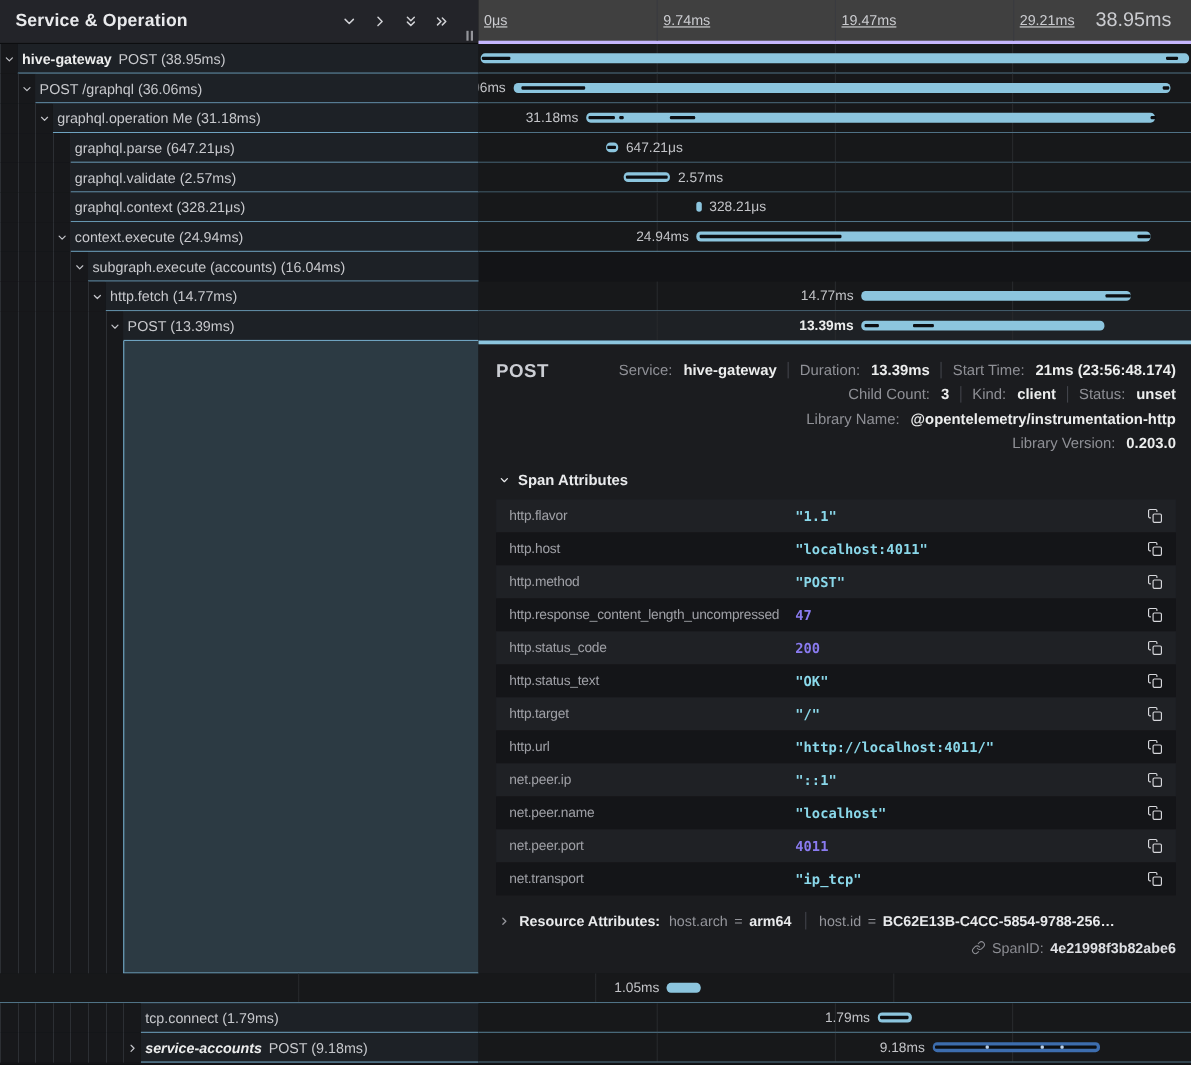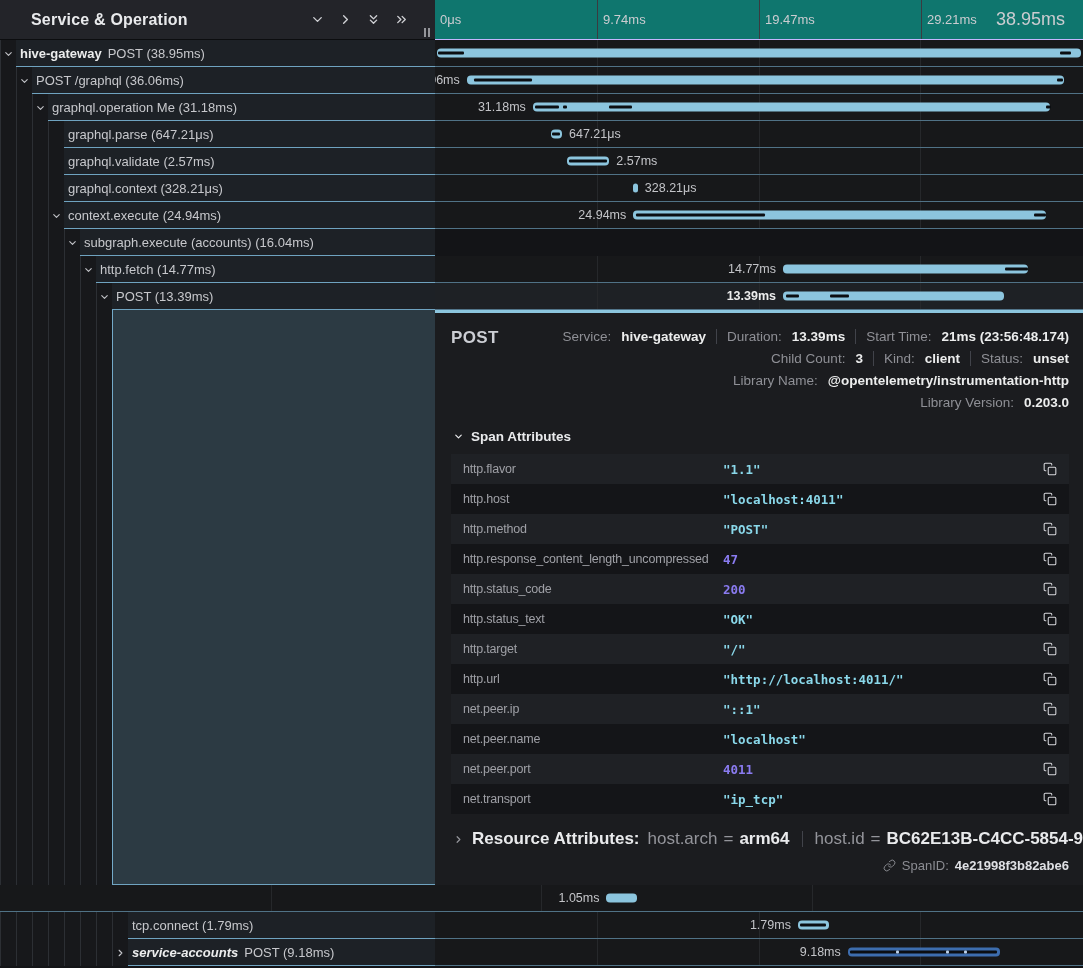--- a/index.html
+++ b/index.html
@@ -6,27 +6,27 @@
   .app{
     width:1083px;height:968px;overflow:hidden;position:relative;
     background:#131417;color:#d6d7da;
     font-family:"Liberation Sans",sans-serif;font-size:13px;
   }
   *{box-sizing:border-box;}
 
   
   .topbar{display:flex;height:40px;}
   .tb-left{width:435px;background:#232429;display:flex;align-items:center;
-    padding-left:31px;position:relative;border-bottom:1px solid #0c0d0f;text-align:center;}
+    padding-left:14px;position:relative;border-bottom:1px solid #0c0d0f;text-align:center;}
   .tb-title{font-size:16px;font-weight:700;color:#e9eaec;letter-spacing:.2px;}
   .tb-icons{margin-left:auto;display:flex;gap:13px;padding-right:26px;color:#cfd0d4;align-items:center;}
   .icon-btn{background:none;border:0;padding:0;color:#cfd0d4;display:flex;cursor:pointer;}
   .grip{position:absolute;right:5px;bottom:2px;display:flex;gap:2px;}
   .grip i{display:block;width:2px;height:9px;background:#94959a;}
-  .tb-right{flex:1;display:flex;background:#0f766e;border-bottom:1px solid #c4b5fd;position:relative;}
+  .tb-right{flex:1;display:flex;background:#404040;border-bottom:3px solid #c4b5fd;position:relative;text-decoration:underline;}
   .tick-cell{width:25%;display:flex;align-items:center;padding-left:5px;
     color:#cbccd0;font-size:13px;font-weight:500;}
   .tick-cell + .tick-cell{border-left:1px solid #3a3b40;}
   .tick-last{position:absolute;right:18px;top:0;bottom:0;display:flex;align-items:center;
     color:#cbccd0;font-size:18px;font-weight:500;}
 
   
   .trace-row{display:flex;height:27px;}
   .row-left{width:435px;display:flex;}
   .gutter{position:relative;background:#17181b;flex:none;
@@ -77,21 +77,21 @@
   .attr-row:nth-child(odd){background:#1f2125;}
   .attr-row:nth-child(even){background:#141518;}
   .attr-key{flex:none;width:260px;color:#9fa0a6;font-size:12.5px;
     letter-spacing:-.2px;white-space:nowrap;overflow:hidden;}
   .attr-val{flex:1;font-family:"DejaVu Sans Mono",monospace;font-size:12.5px;
     font-weight:700;white-space:nowrap;overflow:hidden;}
   .attr-val.string{color:var(--val-string);}
   .attr-val.number{color:var(--val-number);}
   .copy-btn{flex:none;background:none;border:0;padding:2px;color:#d7d8dc;display:flex;cursor:pointer;}
   .resource-line{display:flex;align-items:center;gap:8px;margin:15px 0 0 2px;
-    font-size:17px;white-space:nowrap;color:#94959b;}
+    font-size:13px;white-space:nowrap;color:#94959b;}
   .res-title{font-weight:700;color:#e9eaec;}
   .res-item{display:flex;gap:6px;align-items:center;}
   .res-key,.res-eq{color:#94959b;}
   .res-val{font-weight:700;color:#e9eaec;}
   .res-div{width:1px;height:16px;background:#41434a;margin:0 4px;}
   .spanid-line{display:flex;justify-content:flex-end;align-items:center;gap:6px;
     margin-top:9px;font-size:13px;}
   .spanid-label{color:#8b8c92;}
   .spanid-val{font-weight:700;color:#dfe0e4;}
   .link-ic{color:#8b8c92;display:flex;}

